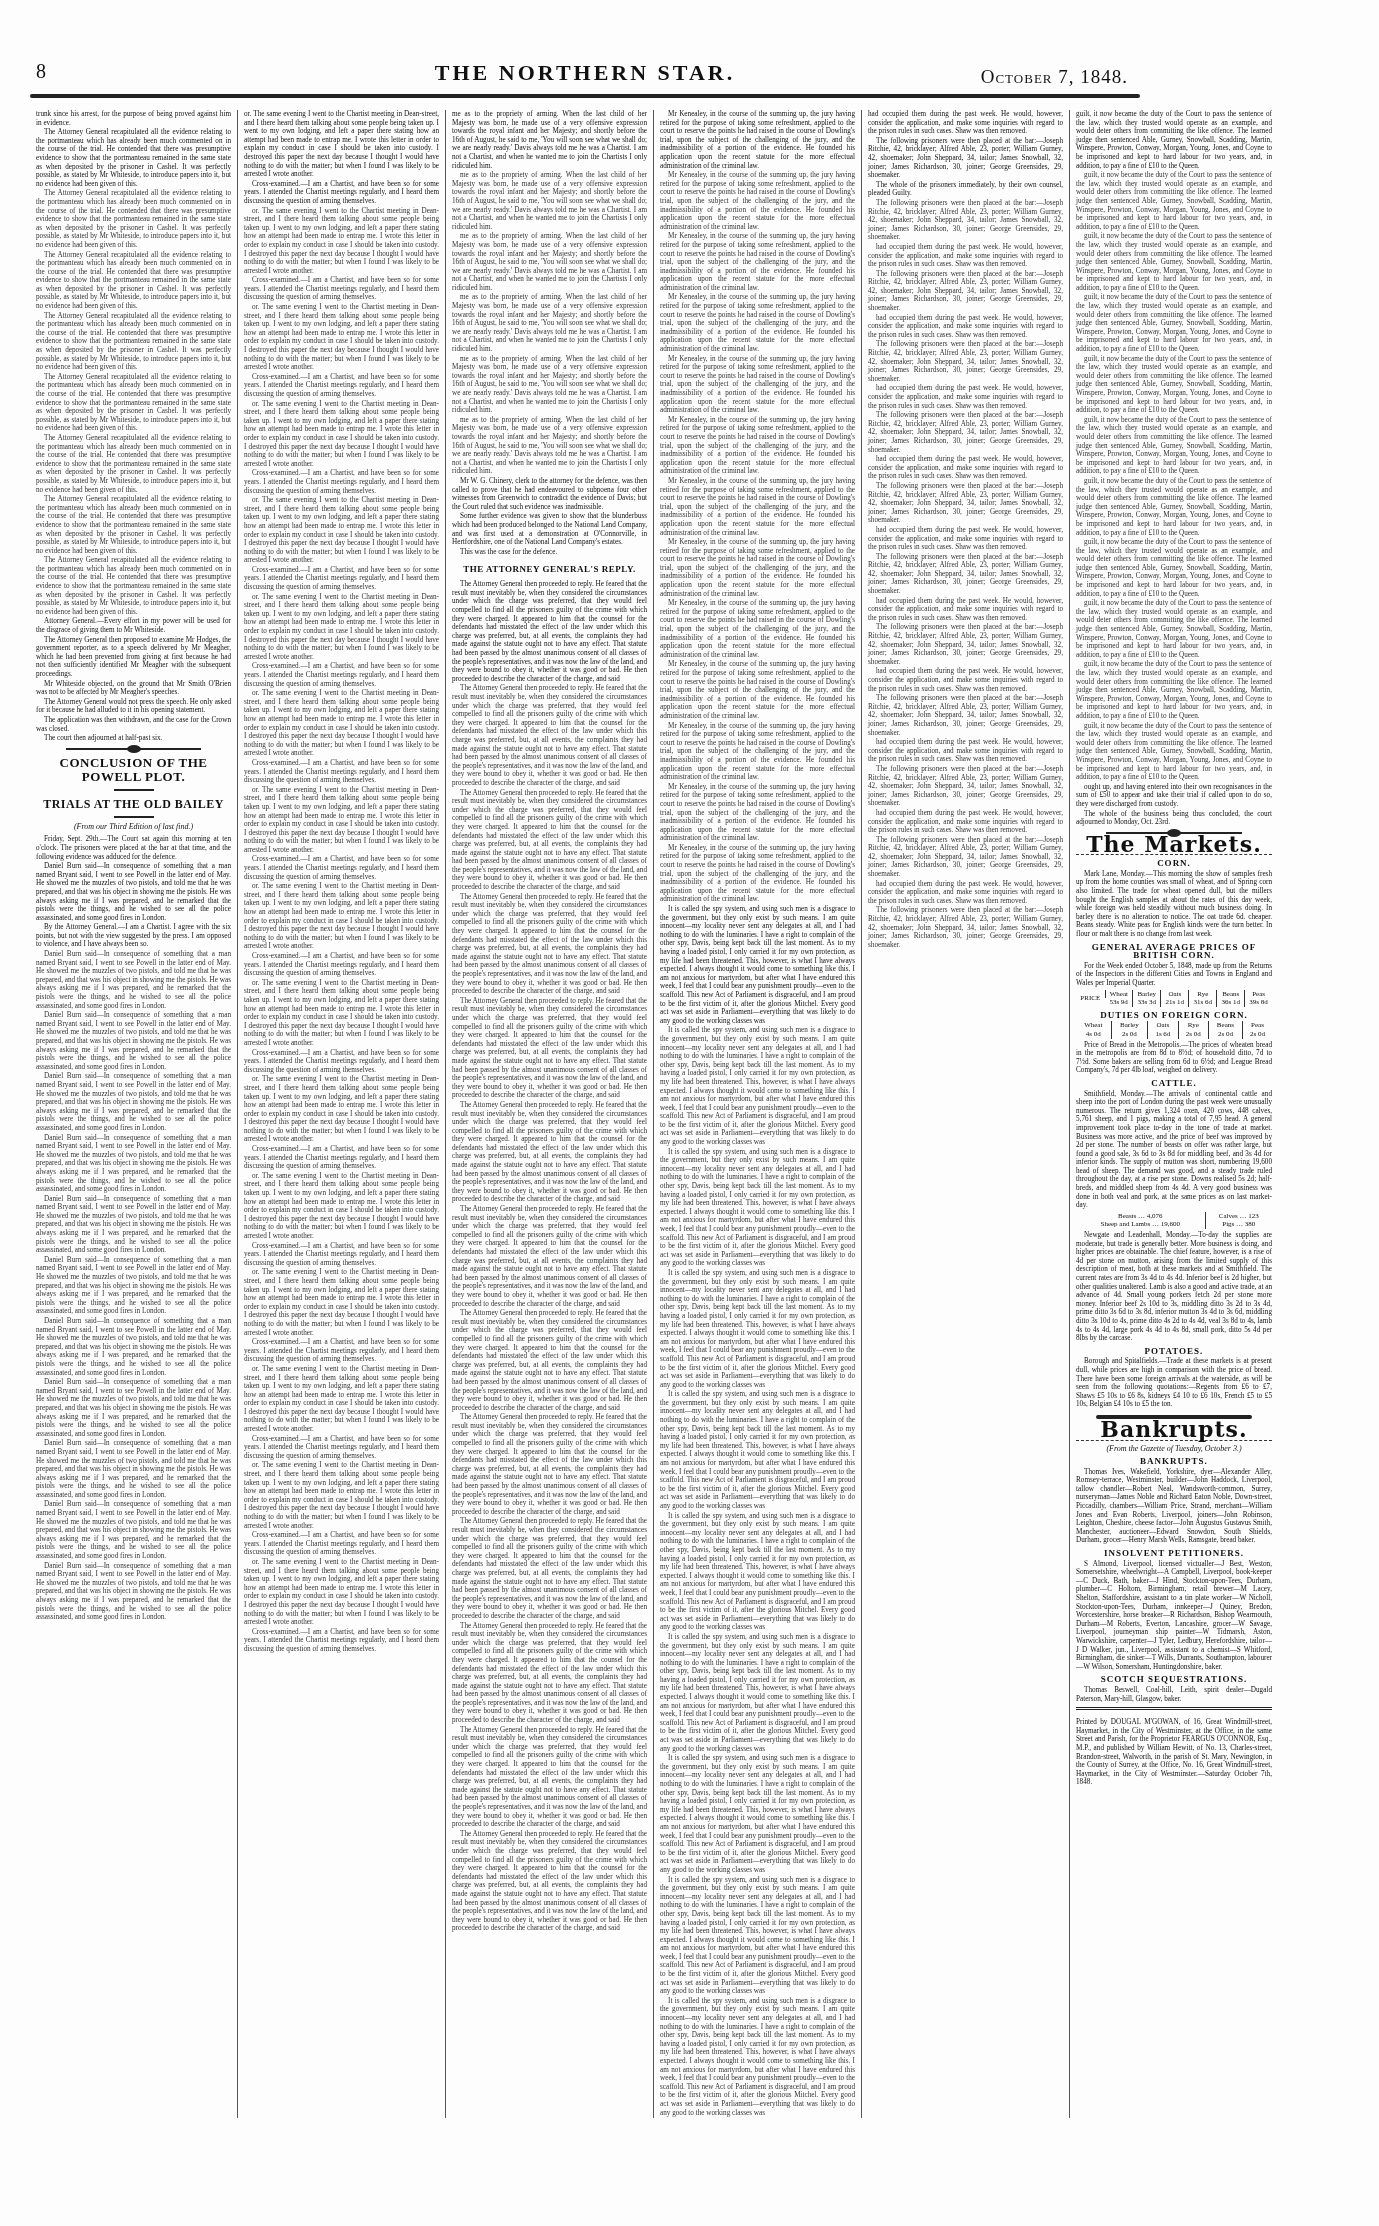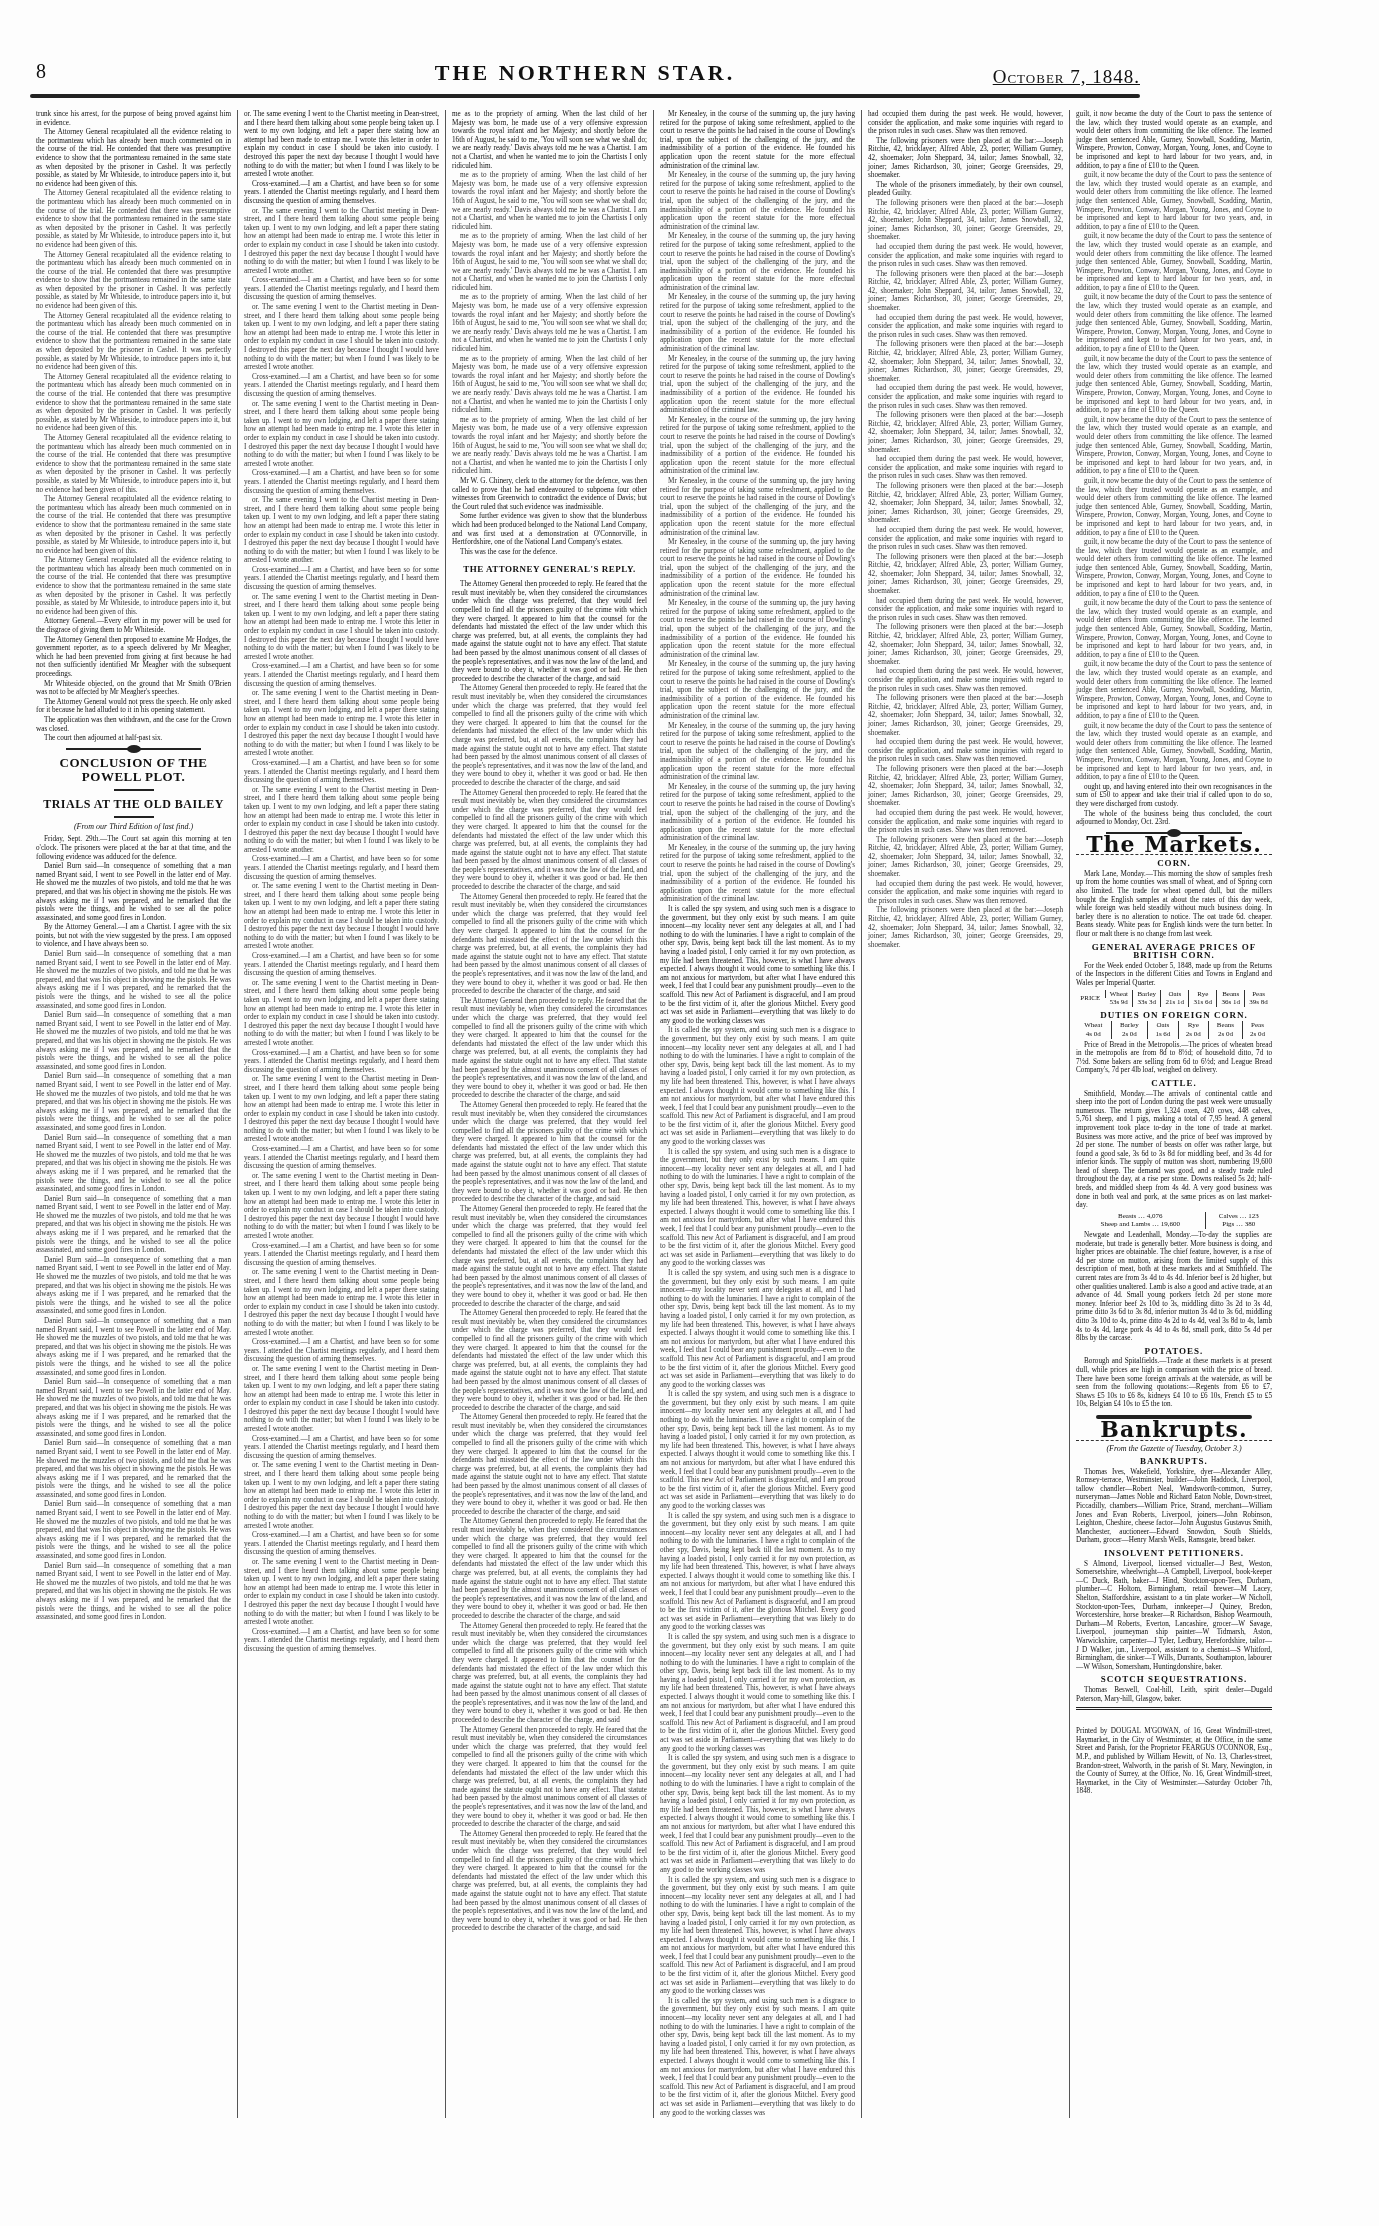--- a/index.html
+++ b/index.html
@@ -2,40 +2,40 @@
 <html><head>
 <meta charset="utf-8">
 <style>
   html, body { margin:0; padding:0; background:#fdfdfd; }
   body { width:1379px; height:2226px; position:relative; overflow:hidden;
          font-family:"Liberation Serif","DejaVu Serif",serif; color:#111; }
   .page { position:absolute; left:30px; top:58px; width:1110px; }
   .masthead { position:relative; height:34px; }
   .pgnum { position:absolute; left:6px; top:2px; font-size:20px; }
   .mast-title { position:absolute; left:0; right:0; top:2px; text-align:center; font-size:22px; letter-spacing:3px; font-weight:bold; }
-  .mast-date { position:absolute; right:0; top:8px; font-size:19px; font-variant:small-caps; letter-spacing:1px;text-decoration:underline; }
+  .mast-date { position:absolute; right:12px; top:8px; font-size:19px; font-variant:small-caps; letter-spacing:1px; }
   .toprule { height:4px; background:#222; margin-top:2px; border-radius:2px; }
   .cols { display:flex; margin-top:12px; }
   .col { width:208px; padding:0 6px; border-right:1px solid #555; font-size:7.2px; line-height:8.6px; text-align:justify; box-sizing:border-box; flex:none; }
   .col:last-child { border-right:none; }
   .col p { margin:0 0 1px 0; text-indent:8px; }
   .col p.noindent { text-indent:0; }
   .hd { text-align:center; font-weight:bold; font-size:12px; line-height:14px; margin:6px 0 4px; letter-spacing:0.5px; }
   .hd.big { font-size:13px; }
   .sub { text-align:center; font-style:italic; font-size:8px; margin:4px 0; }
   .sc { text-align:center; font-weight:bold; font-size:9px; margin:4px 0 2px; letter-spacing:1px; }
   .orn { height:2px; background:#222; margin:5px 30px; position:relative; }
   .orn:after { content:""; position:absolute; left:50%; top:-3px; width:14px; height:8px; margin-left:-7px; background:#222; border-radius:50%; }
   .short { height:2px; background:#222; margin:5px auto; width:40px; }
   .gothic { text-align:center; font-size:22px; font-weight:bold; font-family:"DejaVu Serif",serif; margin:6px 0; letter-spacing:1px; }
   .dashrule { border-top:1px dashed #333; margin:3px 0; }
   table.mkt { width:100%; border-collapse:collapse; font-size:7px; margin:2px 0; }
   table.mkt td { border-left:1px solid #333; text-align:center; padding:0 1px; }
   table.mkt td:first-child { border-left:none; }
-  .imprint { font-size:7.2px; line-height:8.6px; margin-top:4px; border-top:3px double #222; padding-top:17px; }
+  .imprint { font-size:7.2px; line-height:8.6px; margin-top:4px; border-top:3px double #222; padding-top:8px; }
   .filler { color:#333; }
 </style>
 </head>
 <body>
 
 <div class="page">
   <div class="masthead">
     <span class="pgnum">8</span>
     <div class="mast-title">THE NORTHERN STAR.</div>
     <span class="mast-date">October 7, 1848.</span>

